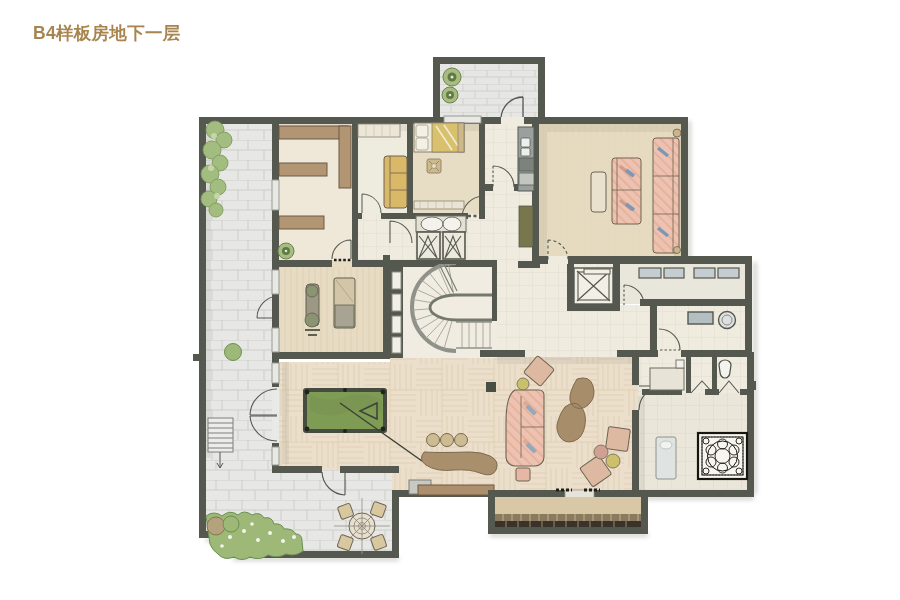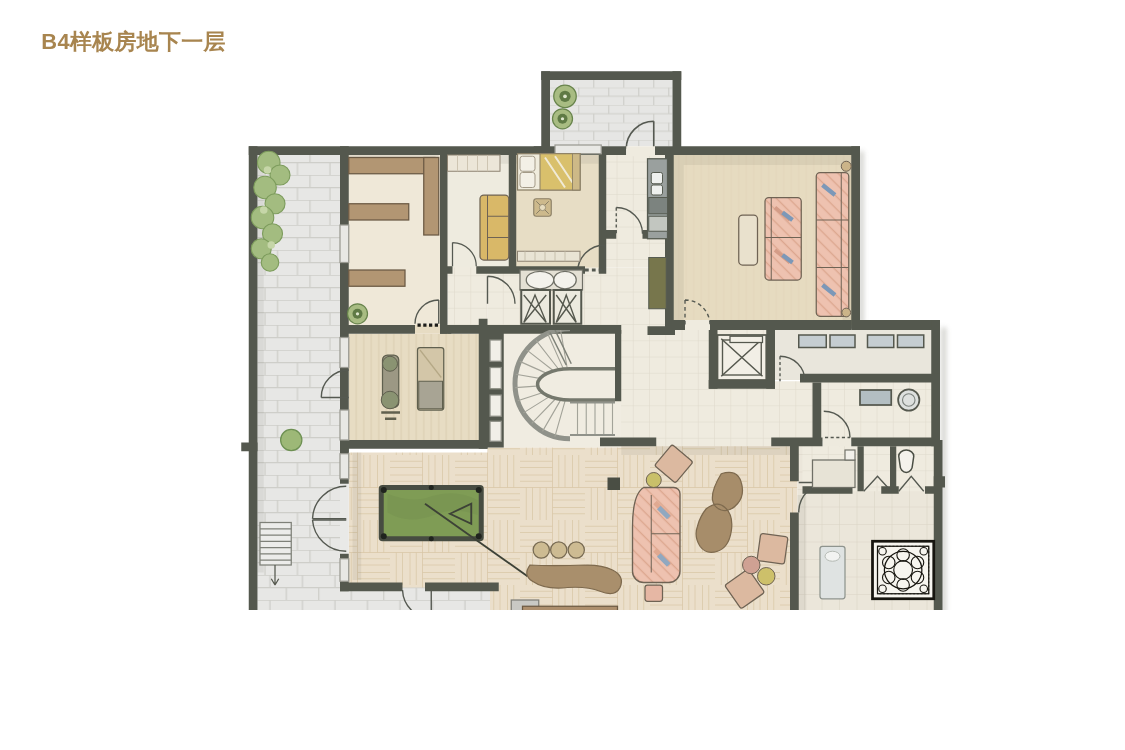--- a/index.html
+++ b/index.html
@@ -1,16 +1,16 @@
 <!DOCTYPE html>
 <html><head>
 <meta charset="utf-8">
 <style>
   html,body{margin:0;padding:0;background:#ffffff;}
-  #page{position:relative;width:900px;height:488px;background:#d946ef;overflow:hidden;
+  #page{position:relative;width:900px;height:600px;background:#d946ef;overflow:hidden;
         font-family:"Liberation Sans", sans-serif;}
 </style>
 </head>
 <body>
 <div id="page">
 <svg width="900" height="600" viewBox="0 0 900 600" xmlns="http://www.w3.org/2000/svg">
 <defs>
   <pattern id="patio" width="26" height="20" patternUnits="userSpaceOnUse">
     <rect width="26" height="20" fill="#e7e7e5"></rect>
     <path d="M0,0 H26 M0,10 H26" stroke="#cecec9" stroke-width="1" fill="none"></path>

